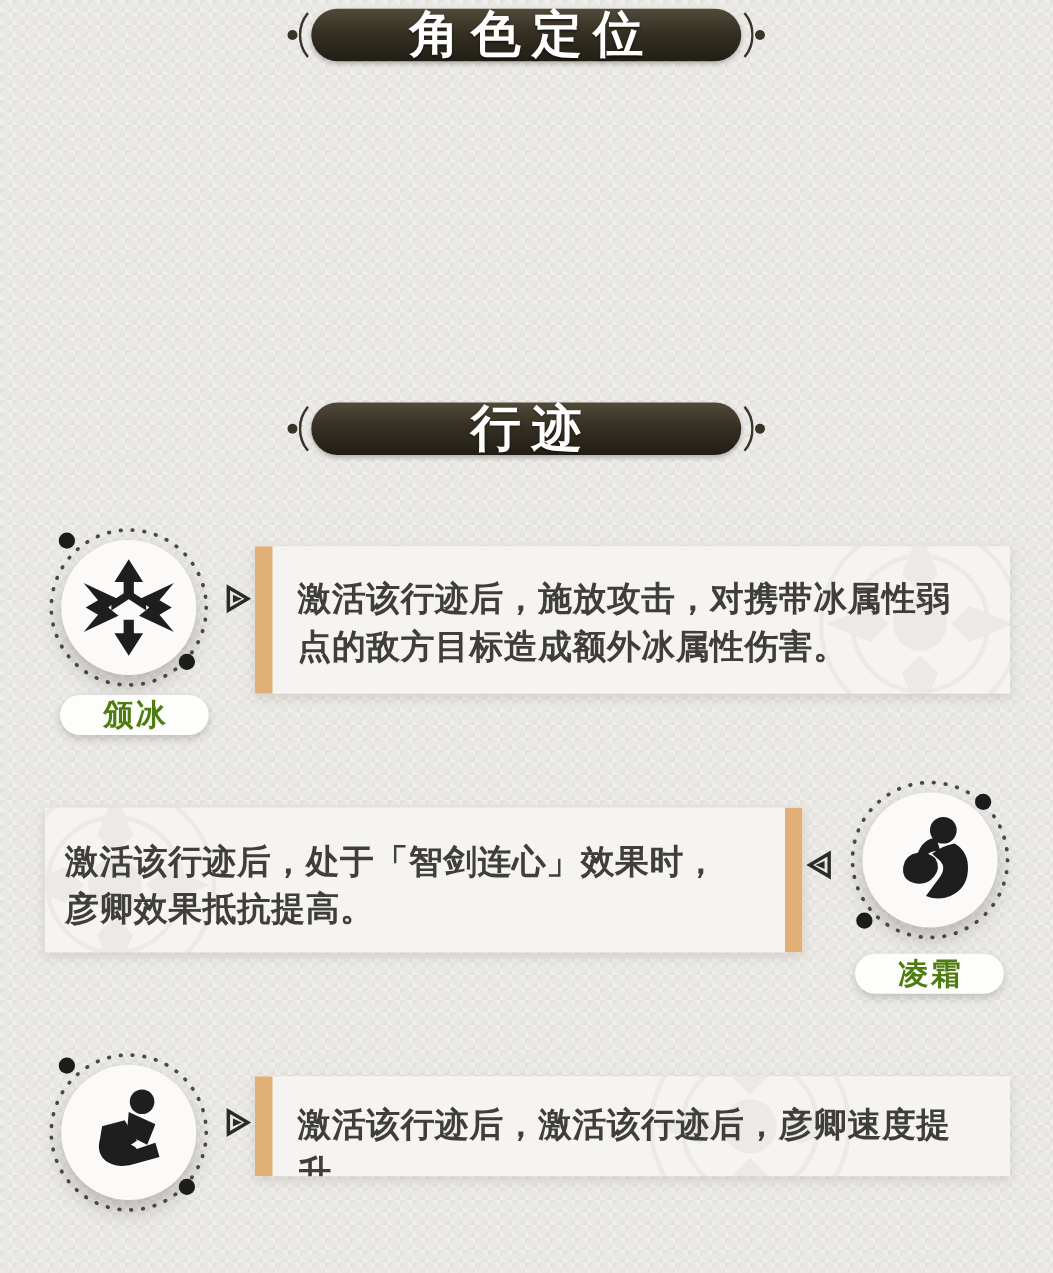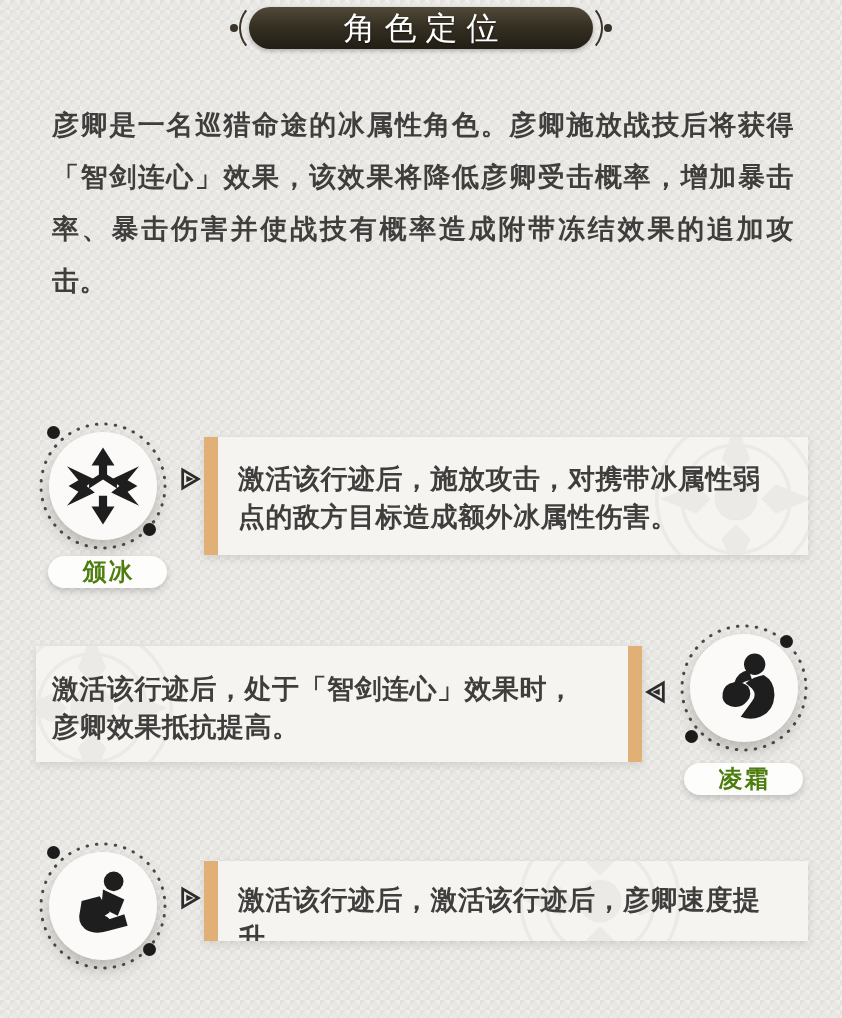--- a/index.html
+++ b/index.html
@@ -19,21 +19,21 @@
   
   .banner {
     position:absolute; left:50%; transform:translateX(-50%);
     min-width:344px; height:42px;
     background:linear-gradient(180deg,#514a3a 0%, #363023 45%, #221e15 100%);
     border-radius:22px;
     display:flex; align-items:center; justify-content:center;
     box-shadow:0 2px 4px rgba(0,0,0,.25);
   }
   .banner-text {
-    color:#ffffff; font-size:32px; font-weight:400;
+    color:#ffffff; font-size:40px; font-weight:700;
     letter-spacing:9px; text-indent:9px; line-height:42px;
     text-shadow:0 1px 2px rgba(0,0,0,.5);
   }
   .arc {
     position:absolute; top:-4px; bottom:-4px; width:42px;
     border:2px solid #39342a; border-radius:50%;
   }
   .arc-l { left:-10px; border-right-color:transparent; border-top-color:transparent; border-bottom-color:transparent; }
   .arc-r { right:-10px; border-left-color:transparent; border-top-color:transparent; border-bottom-color:transparent; }
   .enddot {
@@ -120,22 +120,28 @@
 <div class="page">
 
   <div class="banner" id="banner-role">
     <span class="arc arc-l"></span>
     <span class="arc arc-r"></span>
     <span class="enddot enddot-l"></span>
     <span class="enddot enddot-r"></span>
     <span class="banner-text">角色定位</span>
   </div>
 
-  <p class="role-desc">彦卿是一名巡猎命途的冰属性角色。彦卿施放战技后将获得「智剑连心」效果，该效果将降低彦卿受击概率，增加暴击率、暴击伤害并使战技有概率造成附带冻结效果的追加攻击。</p>
-
+
+  <div class="banner" id="banner-traces">
+    <span class="arc arc-l"></span>
+    <span class="arc arc-r"></span>
+    <span class="enddot enddot-l"></span>
+    <span class="enddot enddot-r"></span>
+    <span class="banner-text">行迹</span>
+  </div>
 
   <div class="trace-icon t1-icon">
     <svg class="ring-svg" width="132" height="132">
       <circle cx="66" cy="66" r="62" fill="none" stroke="#4a4a4a" stroke-width="3" stroke-dasharray="0.5 9" stroke-linecap="round"></circle>
     </svg>
     <span class="dot pos-a1"></span>
     <span class="dot pos-b1"></span>
     <div class="circle">
       <svg viewBox="0 0 100 100" fill="#1e1e1e">
         <path d="M50 3 L64 25 L55 25 L55 38 L45 38 L45 25 L36 25 Z"></path>

